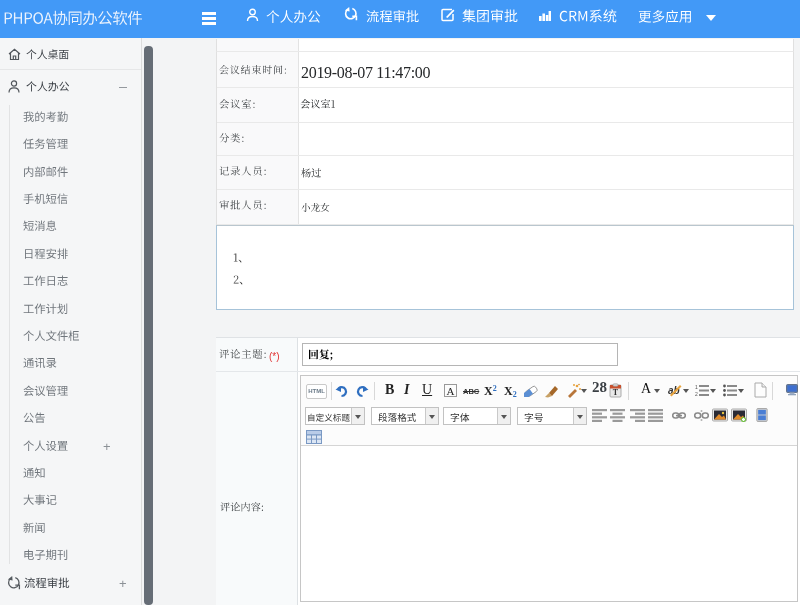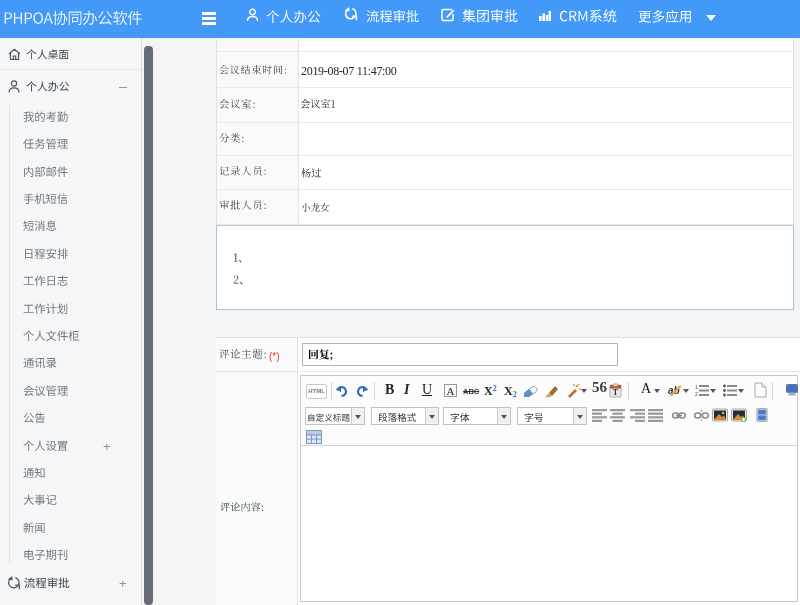--- a/index.html
+++ b/index.html
@@ -96,21 +96,21 @@
   <div class="pm" style="left:119px;top:538px;">+</div>
 </div>
 
 <div style="position:absolute;left:216px;top:39px;width:578px;height:13px;background:#fff;border-bottom:1px solid #e9e9e9;border-left:1px solid #e0e0e0;border-right:1px solid #e0e0e0;">
   <div style="position:absolute;left:0;top:0;bottom:0;width:82px;background:#f9f9fa;border-right:1px solid #e3e3e3;"></div>
 </div>
 
 <div id="table1">
   <div class="row" style="height:36px;">
     <div class="lblcell"></div>
-    <div class="val" style="top:12px;font-size:12px;letter-spacing:-0.3px;">2019-08-07 11:47:00</div>
+    <div class="val" style="top:12px;font-size:16px;letter-spacing:-0.3px;">2019-08-07 11:47:00</div>
   </div>
   <div class="row" style="height:35px;">
     <div class="lblcell"></div>
 
   </div>
   <div class="row" style="height:33px;">
     <div class="lblcell"></div>
   </div>
   <div class="row" style="height:34px;">
     <div class="lblcell"></div>
@@ -168,21 +168,21 @@
         <path d="M5 9 L11 2 L14 5 L8 12 Z" fill="#a5682a"></path>
       </svg>
     <svg style="position:absolute;left:265px;top:7px;" width="15" height="15" viewBox="0 0 15 15">
         <path d="M2 13 L9 6 L11 8 L4 15 Z" fill="#b8763a"></path>
         <circle cx="11" cy="3" r="1.3" fill="#e8a33d"></circle>
         <circle cx="14" cy="6" r="1" fill="#e8a33d"></circle>
         <circle cx="8" cy="2" r="1" fill="#e8a33d"></circle>
         <circle cx="13" cy="1.5" r="0.8" fill="#d98c2b"></circle>
       </svg>
     <div style="position:absolute;left:280px;top:13px;border:3px solid transparent;border-top:4px solid #555;"></div>
-    <div style="position:absolute;left:291px;top:3px;font-family:'Liberation Serif',serif;font-size:15px;font-weight:bold;color:#3a3f44;">56</div>
+    <div style="position:absolute;left:291px;top:3px;font-family:'Liberation Serif',serif;font-size:15px;font-weight:bold;color:#3a3f44;">28</div>
     <svg style="position:absolute;left:308px;top:7px;" width="13" height="15" viewBox="0 0 13 15">
         <rect x="1" y="2" width="11" height="12" rx="1" fill="#e9e9e9" stroke="#999" stroke-width="0.8"></rect>
         <rect x="1" y="2" width="11" height="3.5" fill="#c9502c"></rect>
         <rect x="4" y="0.8" width="5" height="2.4" rx="1" fill="#d8d8d8" stroke="#999" stroke-width="0.6"></rect>
         <text x="6.5" y="12" font-size="8" font-weight="bold" fill="#333" text-anchor="middle" font-family="Liberation Serif">T</text>
       </svg>
     <div class="sep" style="left:327px;top:6px;height:18px;"></div>
     <div style="position:absolute;left:340px;top:5px;font-family:'Liberation Serif',serif;font-size:14px;color:#111;">A</div>
     <div style="position:absolute;left:353px;top:13px;border:3px solid transparent;border-top:4px solid #555;"></div>
     <svg style="position:absolute;left:367px;top:7px;" width="14" height="14" viewBox="0 0 14 14">

